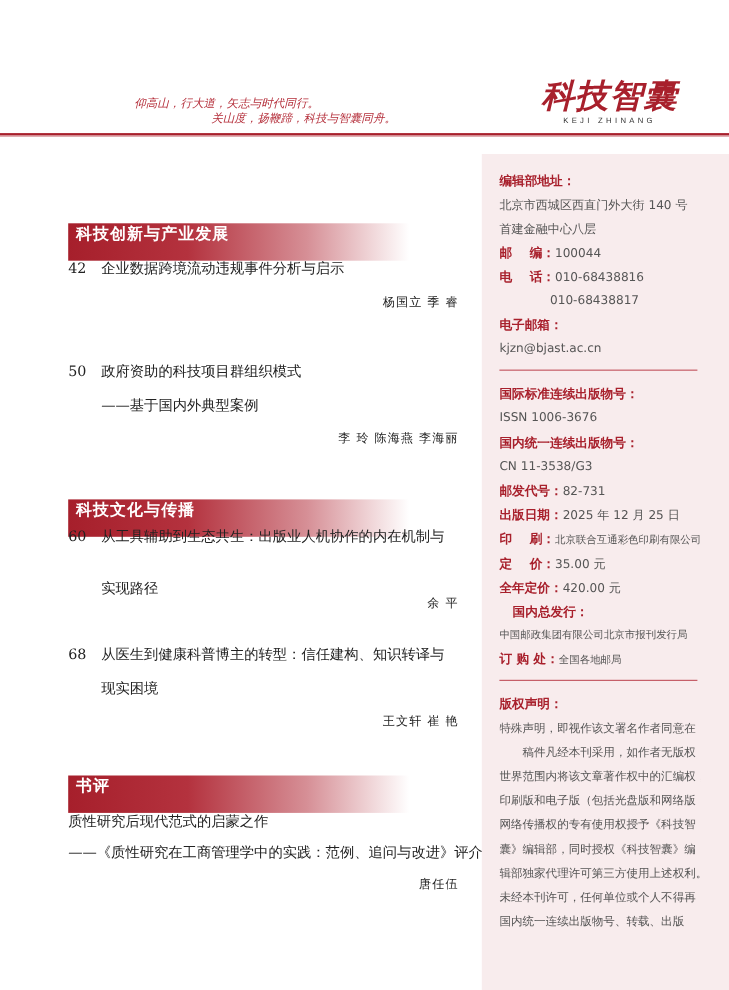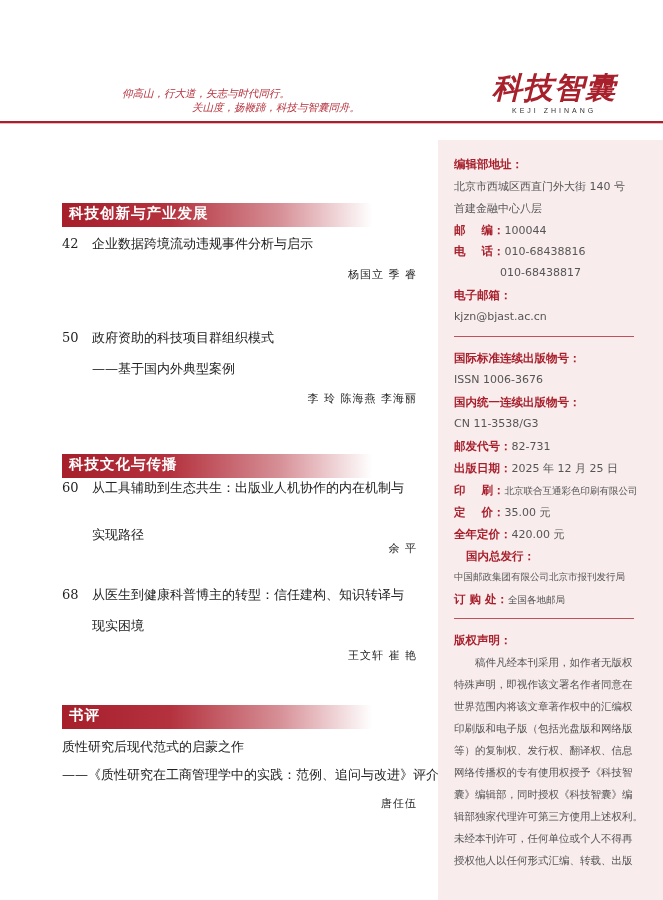--- a/index.html
+++ b/index.html
@@ -7,21 +7,21 @@
     body { position: relative; font-family: "DejaVu Sans", sans-serif; color: #333; }
 
     .header { position: absolute; left: 0; top: 0; width: 612px; height: 124px; }
     .motto { position: absolute; font-family: "DejaVu Sans", sans-serif; font-style: italic; font-size: 10.5px; color: #b5303c; }
     .motto-1 { left: 122px; top: 87px; }
     .motto-2 { left: 192px; top: 101px; }
     .logo { position: absolute; left: 492px; top: 72px; width: 150px; height: 45px; }
     .logo-cn { font-family: "DejaVu Serif", serif; font-size: 30px; color: #a8202c; letter-spacing: 1px; font-weight: bold; font-style: italic; line-height: 32px; display: block; }
     .logo-en { position: absolute; left: 20px; top: 35px; font-size: 7px; letter-spacing: 3px; color: #333; font-family: "Liberation Sans", sans-serif; white-space: nowrap; }
     .top-rule { position: absolute; left: 0; top: 121px; width: 663px; height: 3px; background: #a8202c; border-bottom: 1px solid #e6b9bd; }
-    .section-bar { position: absolute; left: 62px; height: 24px; width: 310px;
+    .section-bar { position: absolute; left: 62px; height: 34px; width: 310px;
       background: linear-gradient(90deg, #a61f2b 0%, #b4323e 35%, #d68f96 70%, #ffffff 100%); }
     .section-bar span { position: absolute; left: 7px; top: 0; line-height: 20px; font-size: 14.5px; font-weight: bold; color: #ffffff; letter-spacing: 1px; }
 
     .entry-line { position: absolute; left: 62px; font-family: "DejaVu Serif", serif; font-size: 13px; color: #222; white-space: nowrap; }
     .entry-num { display: inline-block; width: 30px; }
     .entry-cont { position: absolute; left: 92px; font-family: "DejaVu Serif", serif; font-size: 13px; color: #222; white-space: nowrap; }
     .author { position: absolute; right: 246px; font-family: "DejaVu Serif", serif; font-size: 11px; color: #222; white-space: nowrap; letter-spacing: 1px; }
 
     .review-line { position: absolute; left: 62px; font-family: "DejaVu Serif", serif; font-size: 13px; color: #222; white-space: nowrap; }
 
@@ -119,24 +119,23 @@
   </div>
   <div class="sb-item" style="top:409px;padding-left:12px;"><span class="sb-label">国内总发行：</span></div>
   <div class="sb-item sb-small" style="top:431px;">中国邮政集团有限公司北京市报刊发行局</div>
   <div class="sb-item" style="top:452px;">
     <span class="sb-label">订 购 处：</span><span class="sb-val sb-small">全国各地邮局</span>
   </div>
   <div class="sb-rule" style="top:478px;"></div>
 
   <div class="sb-item" style="top:493px;"><span class="sb-label">版权声明：</span></div>
   <div class="sb-para" style="top:511px;">
+    <span class="ln">特殊声明，即视作该文署名作者同意在</span>
     <span class="ln">　　稿件凡经本刊采用，如作者无版权</span>
-    <span class="ln">特殊声明，即视作该文署名作者同意在</span>
     <span class="ln">世界范围内将该文章著作权中的汇编权，</span>
     <span class="ln">印刷版和电子版（包括光盘版和网络版</span>
-    <span class="ln">等）的复制权、发行权、翻译权、信息</span>
     <span class="ln">网络传播权的专有使用权授予《科技智</span>
     <span class="ln">囊》编辑部，同时授权《科技智囊》编</span>
     <span class="ln">辑部独家代理许可第三方使用上述权利。</span>
     <span class="ln">未经本刊许可，任何单位或个人不得再</span>
-    <span class="ln">授权他人以任何形式汇编、转载、出版</span>
+    <span class="ln">国内统一连续出版物号、转载、出版</span>
   </div>
 </div>
 
 </body></html>

